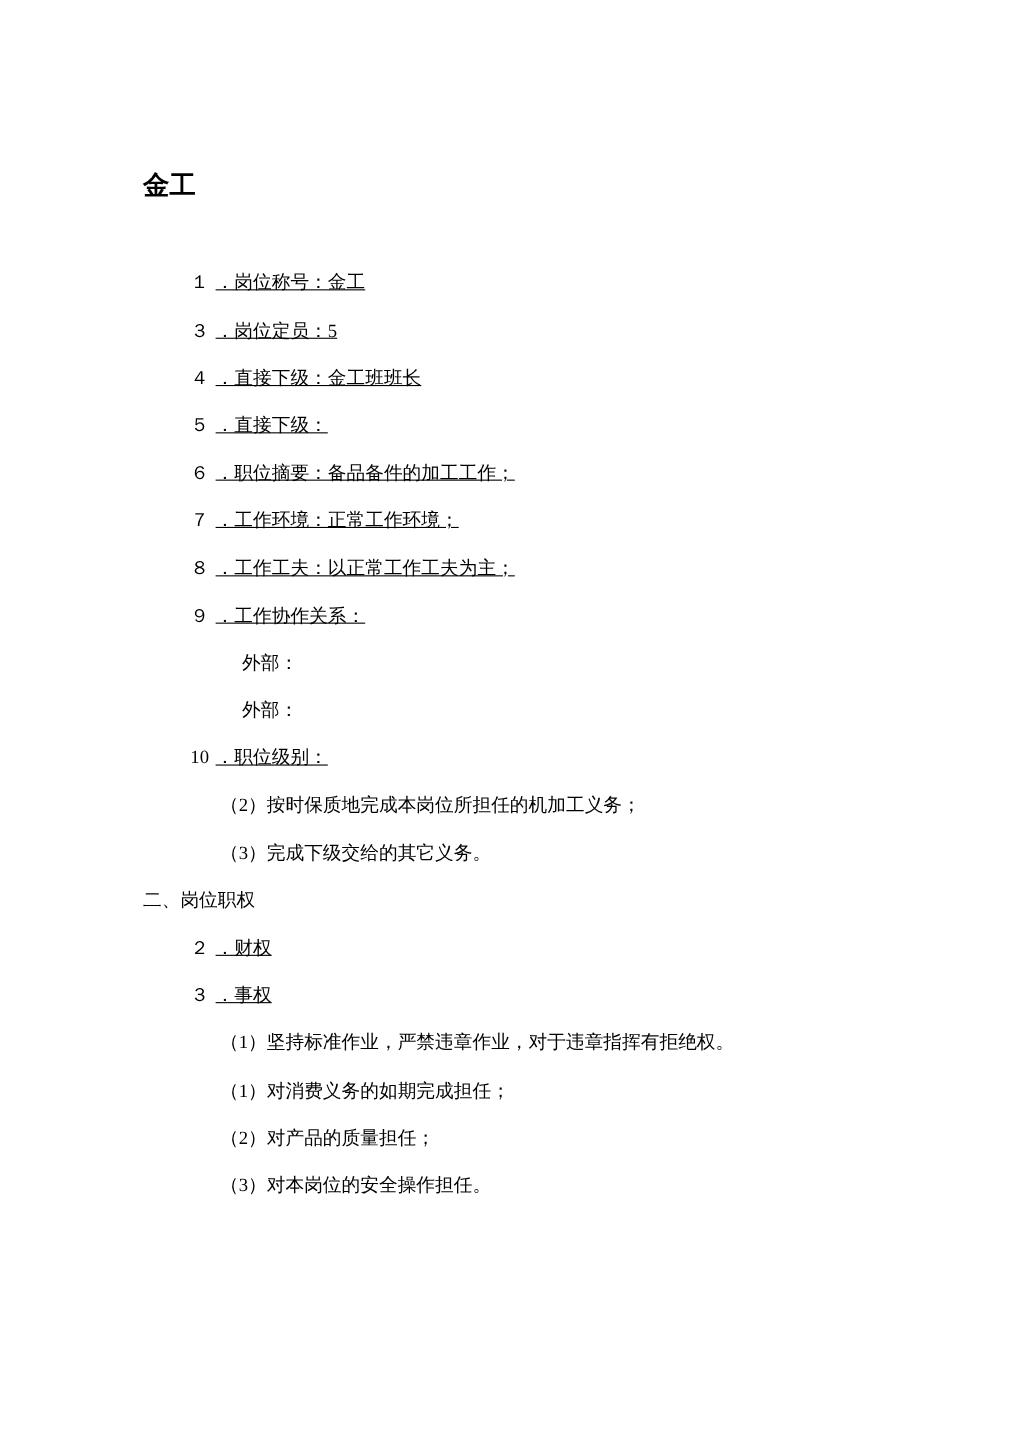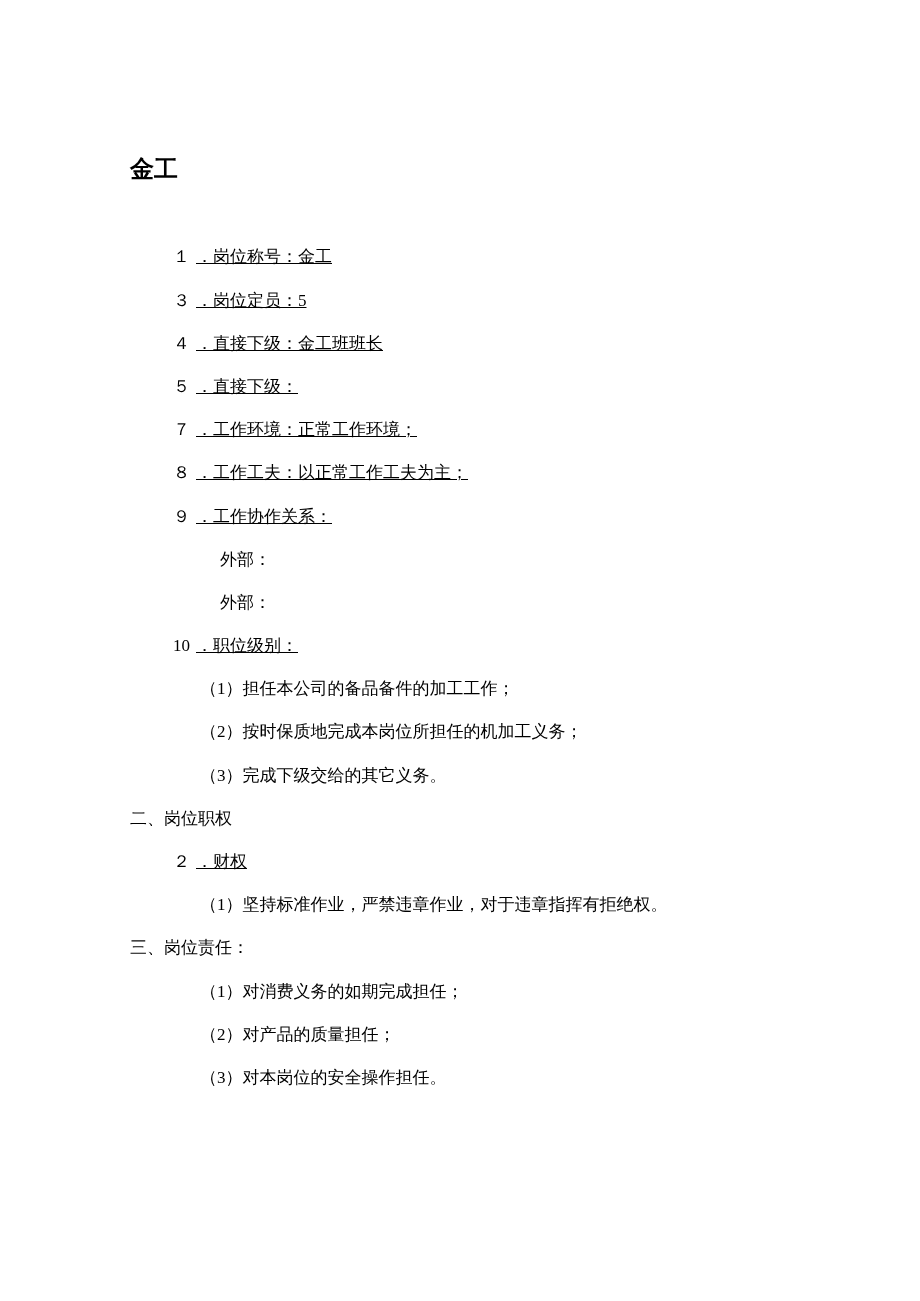--- a/index.html
+++ b/index.html
@@ -62,50 +62,54 @@
   <div class="item">
     <span class="item-num">３</span><span>．岗位定员：5</span>
   </div>
   <div class="item">
     <span class="item-num">４</span><span>．直接下级：金工班班长</span>
   </div>
   <div class="item">
     <span class="item-num">５</span><span>．直接下级：</span>
   </div>
   <div class="item">
+    <span class="item-num">６</span><span>．职位摘要：备品备件的加工工作；</span>
+  </div>
+  <div class="item">
     <span class="item-num">７</span><span>．工作环境：正常工作环境；</span>
   </div>
   <div class="item">
     <span class="item-num">８</span><span>．工作工夫：以正常工作工夫为主；</span>
   </div>
   <div class="item">
     <span class="item-num">９</span><span>．工作协作关系：</span>
   </div>
 
   <div class="sub-item">外部：</div>
   <div class="sub-item">外部：</div>
 
   <div class="item">
     <span class="item-num">10</span><span>．职位级别：</span>
   </div>
 
-  <div class="sub-item-paren">（1）担任本公司的备品备件的加工工作；</div>
   <div class="sub-item-paren">（2）按时保质地完成本岗位所担任的机加工义务；</div>
   <div class="sub-item-paren">（3）完成下级交给的其它义务。</div>
 </div>
 
 <div class="section2">
   <div class="section-header">二、岗位职权</div>
 
   <div class="item">
     <span class="item-num">２</span><span>．财权</span>
   </div>
+  <div class="item">
+    <span class="item-num">３</span><span>．事权</span>
+  </div>
 
   <div class="sub-item-paren">（1）坚持标准作业，严禁违章作业，对于违章指挥有拒绝权。</div>
 </div>
 
 <div class="section3">
-  <div class="section-header">三、岗位责任：</div>
 
   <div class="sub-item-paren">（1）对消费义务的如期完成担任；</div>
   <div class="sub-item-paren">（2）对产品的质量担任；</div>
   <div class="sub-item-paren">（3）对本岗位的安全操作担任。</div>
 </div>
 
 </body></html>

